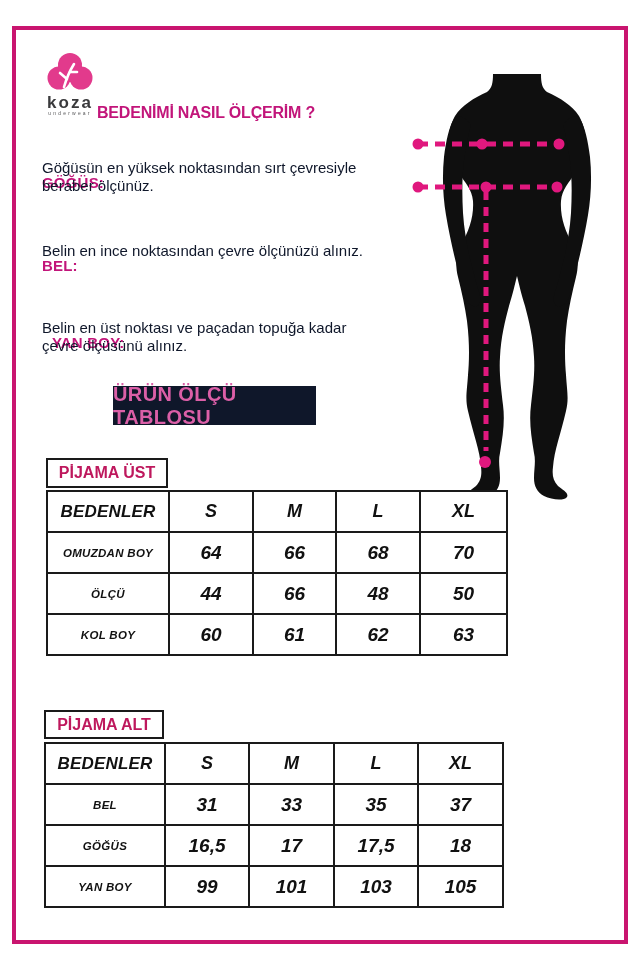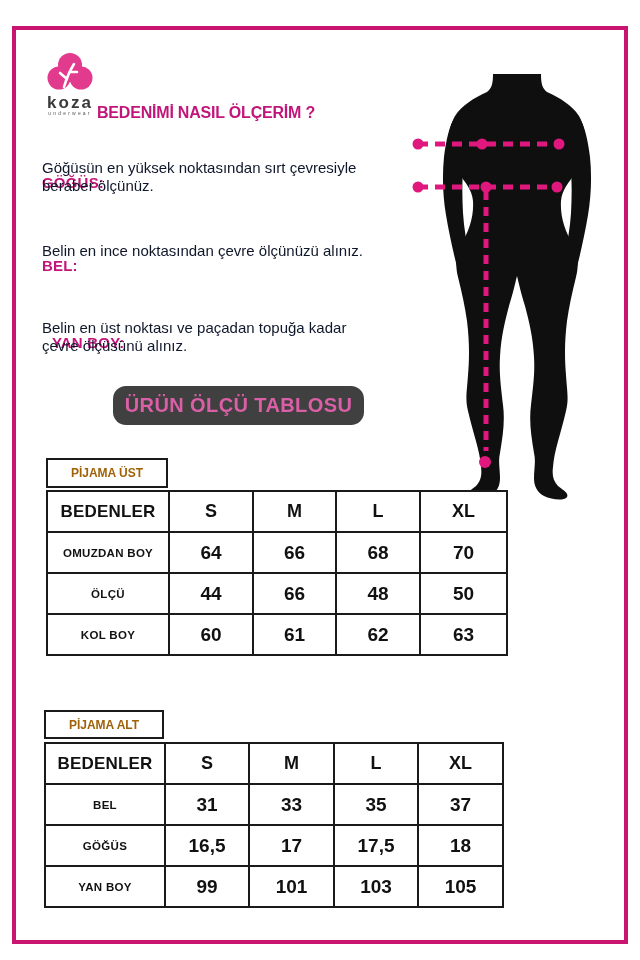--- a/index.html
+++ b/index.html
@@ -33,34 +33,34 @@
   .section-heading{
     font-weight:bold;font-size:15px;color:#c2157a;letter-spacing:0.2px;
     white-space:nowrap;
     margin-top:33px;
   }
   .section-body{
     font-size:15px;color:#0f172a;line-height:17.5px;white-space:pre-line;
   }
   
   .banner{
-    left:113px;top:386px;width:251px;height:39px;background:#404040;
+    left:113px;top:386px;width:203px;height:39px;background:#0f172a;
     display:flex;align-items:center;justify-content:center;
-    font-weight:bold;font-size:20px;letter-spacing:0.4px;color:#db5fa7;border-radius:13px;
+    font-weight:bold;font-size:20px;letter-spacing:0.4px;color:#db5fa7;
   }
   
   .tbox{
     border:2px solid #1a1a1a;display:flex;align-items:center;justify-content:center;
-    font-weight:bold;font-size:12px;color:#a16207;background:#fff;white-space:nowrap;
+    font-weight:bold;font-size:16px;color:#be185d;background:#fff;white-space:nowrap;
   }
   
   table.size{border-collapse:collapse;table-layout:fixed;background:#fff;}
   table.size td{
     border:2px solid #1a1a1a;text-align:center;vertical-align:middle;
-    height:39px;padding:0;color:#111;
+    height:39px;padding:0;color:#111;font-style:italic;
   }
   td.hdr-first{font-weight:bold;font-size:17px;letter-spacing:0.2px;}
   td.hdr{font-weight:bold;font-size:18px;}
   td.rowlabel{font-weight:bold;font-size:11.5px;letter-spacing:0.3px;margin-left:35px;}
   td.val{font-weight:bold;font-size:19px;}
   svg{display:block;}
 </style>
 </head>
 <body>
 

